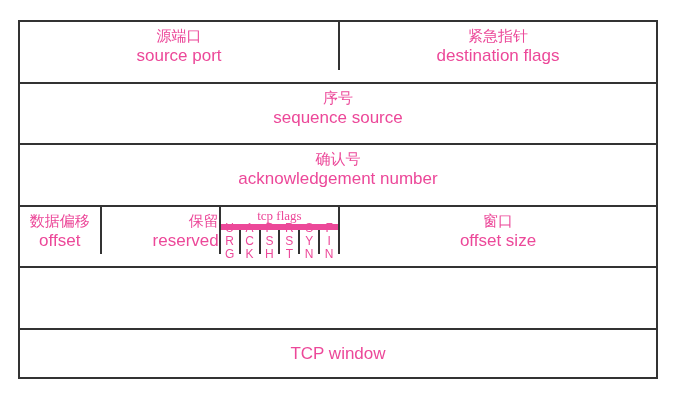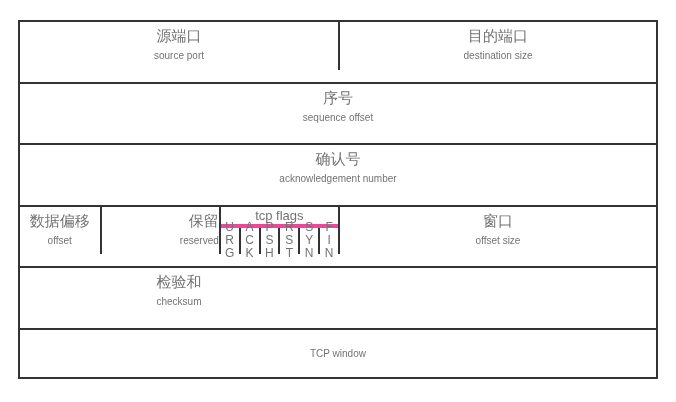--- a/index.html
+++ b/index.html
@@ -6,21 +6,21 @@
     margin: 0;
     padding: 0;
     background: #ffffff;
   }
   .stage {
     position: relative;
     width: 676px;
     height: 402px;
     background: #ffffff;
     font-family: "Liberation Sans", "DejaVu Sans", sans-serif;
-    color: #737373;
+    color: #ec4899;
   }
   .tbl {
     position: absolute;
     left: 18px;
     top: 20px;
     width: 636px;
     height: 355px;
     border: 2px solid #333333;
     display: flex;
     flex-direction: column;
@@ -45,41 +45,42 @@
     align-items: center;
     text-align: center;
     box-sizing: border-box;
     min-width: 0;
   }
   .zh {
     font-size: 15px;
     line-height: 20px;
   }
   .en {
-    font-size: 10px;
+    font-size: 17px;
     line-height: 19px;
   }
   .w50   { width: 50%; }
   .w125  { width: 12.5%; border-radius: 22px; }
   .w1875 { width: 18.75%; align-items: flex-end; }
   .wfull { width: 100%; }
   .flags-block {
     width: 18.75%;
     display: flex;
     flex-direction: column;
     box-sizing: border-box;
   }
   .flags-header {
     height: 17px;
-    border-bottom: 4px solid #ec4899;
+    border-bottom: 6px solid #ec4899;
     display: flex;
     align-items: center;
     justify-content: center;
     font-size: 13px;
     line-height: 15px;
+    font-family: Liberation Serif, serif;
   }
   .flags-cells {
     flex: 1;
     display: flex;
     min-height: 0;
   }
   .flags-cells > * + * {
     border-left: 2px solid #333333;
   }
   .flag-cell {
@@ -98,29 +99,29 @@
 
 <div class="stage">
   <div class="tbl">
 
     <div class="row">
       <div class="cell w50">
         <div class="zh">源端口</div>
         <div class="en">source port</div>
       </div>
       <div class="cell w50">
-        <div class="zh">目的端口</div>
-        <div class="en">destination size</div>
+        <div class="zh">紧急指针</div>
+        <div class="en">destination flags</div>
       </div>
     </div>
 
     <div class="row">
       <div class="cell wfull">
         <div class="zh">序号</div>
-        <div class="en">sequence offset</div>
+        <div class="en">sequence source</div>
       </div>
     </div>
 
     <div class="row">
       <div class="cell wfull">
         <div class="zh">确认号</div>
         <div class="en">acknowledgement number</div>
       </div>
     </div>
 
@@ -168,24 +169,20 @@
             </div>
         </div>
       </div>
       <div class="cell w50">
         <div class="zh">窗口</div>
         <div class="en">offset size</div>
       </div>
     </div>
 
     <div class="row">
-      <div class="cell w50">
-        <div class="zh">检验和</div>
-        <div class="en">checksum</div>
-      </div>
     </div>
 
     <div class="row">
       <div class="cell wfull">
         <div class="en">TCP window</div>
       </div>
     </div>
 
   </div>
 </div>

